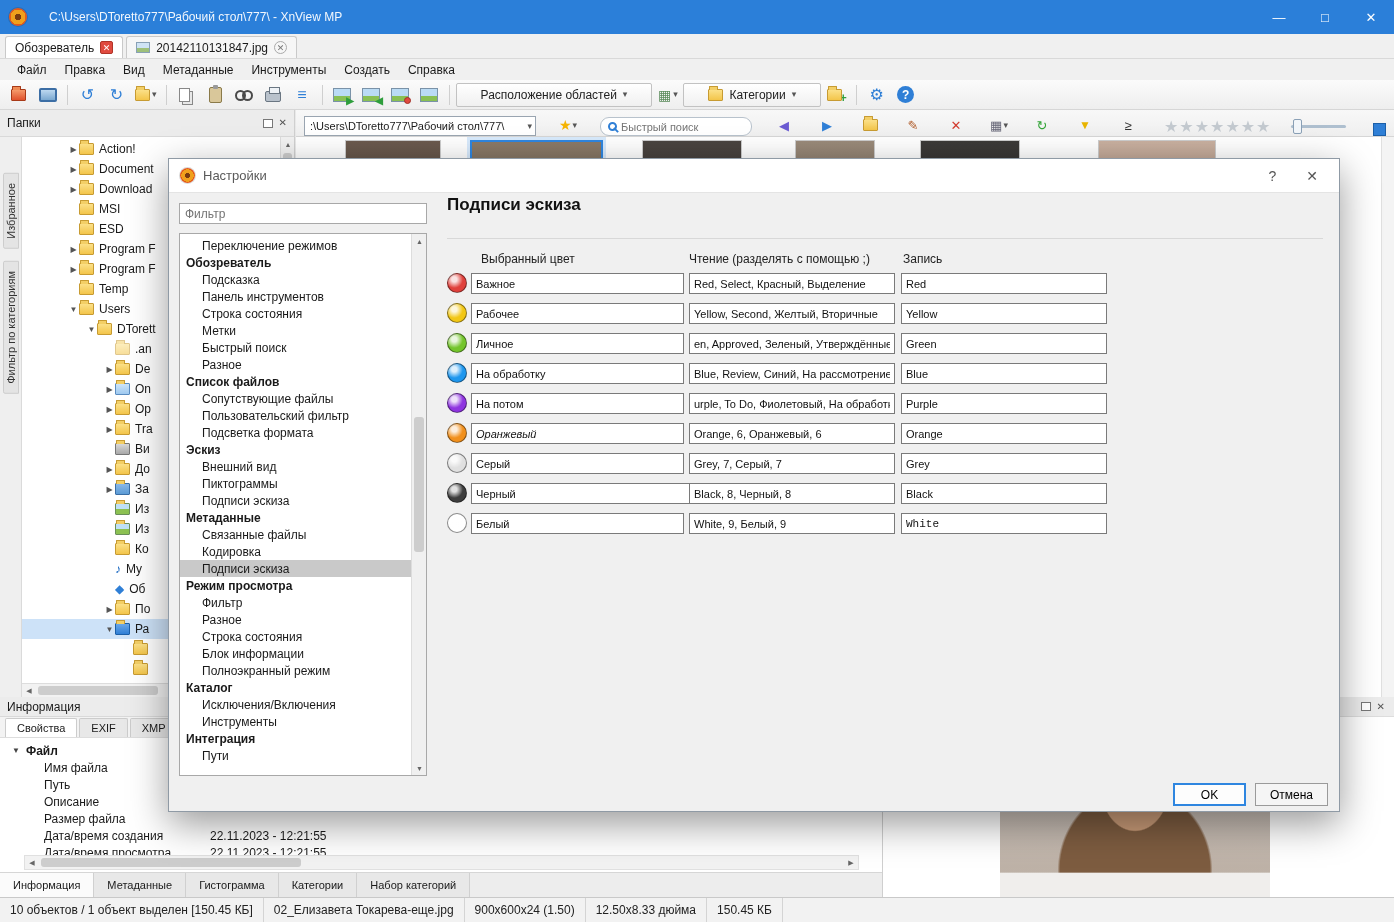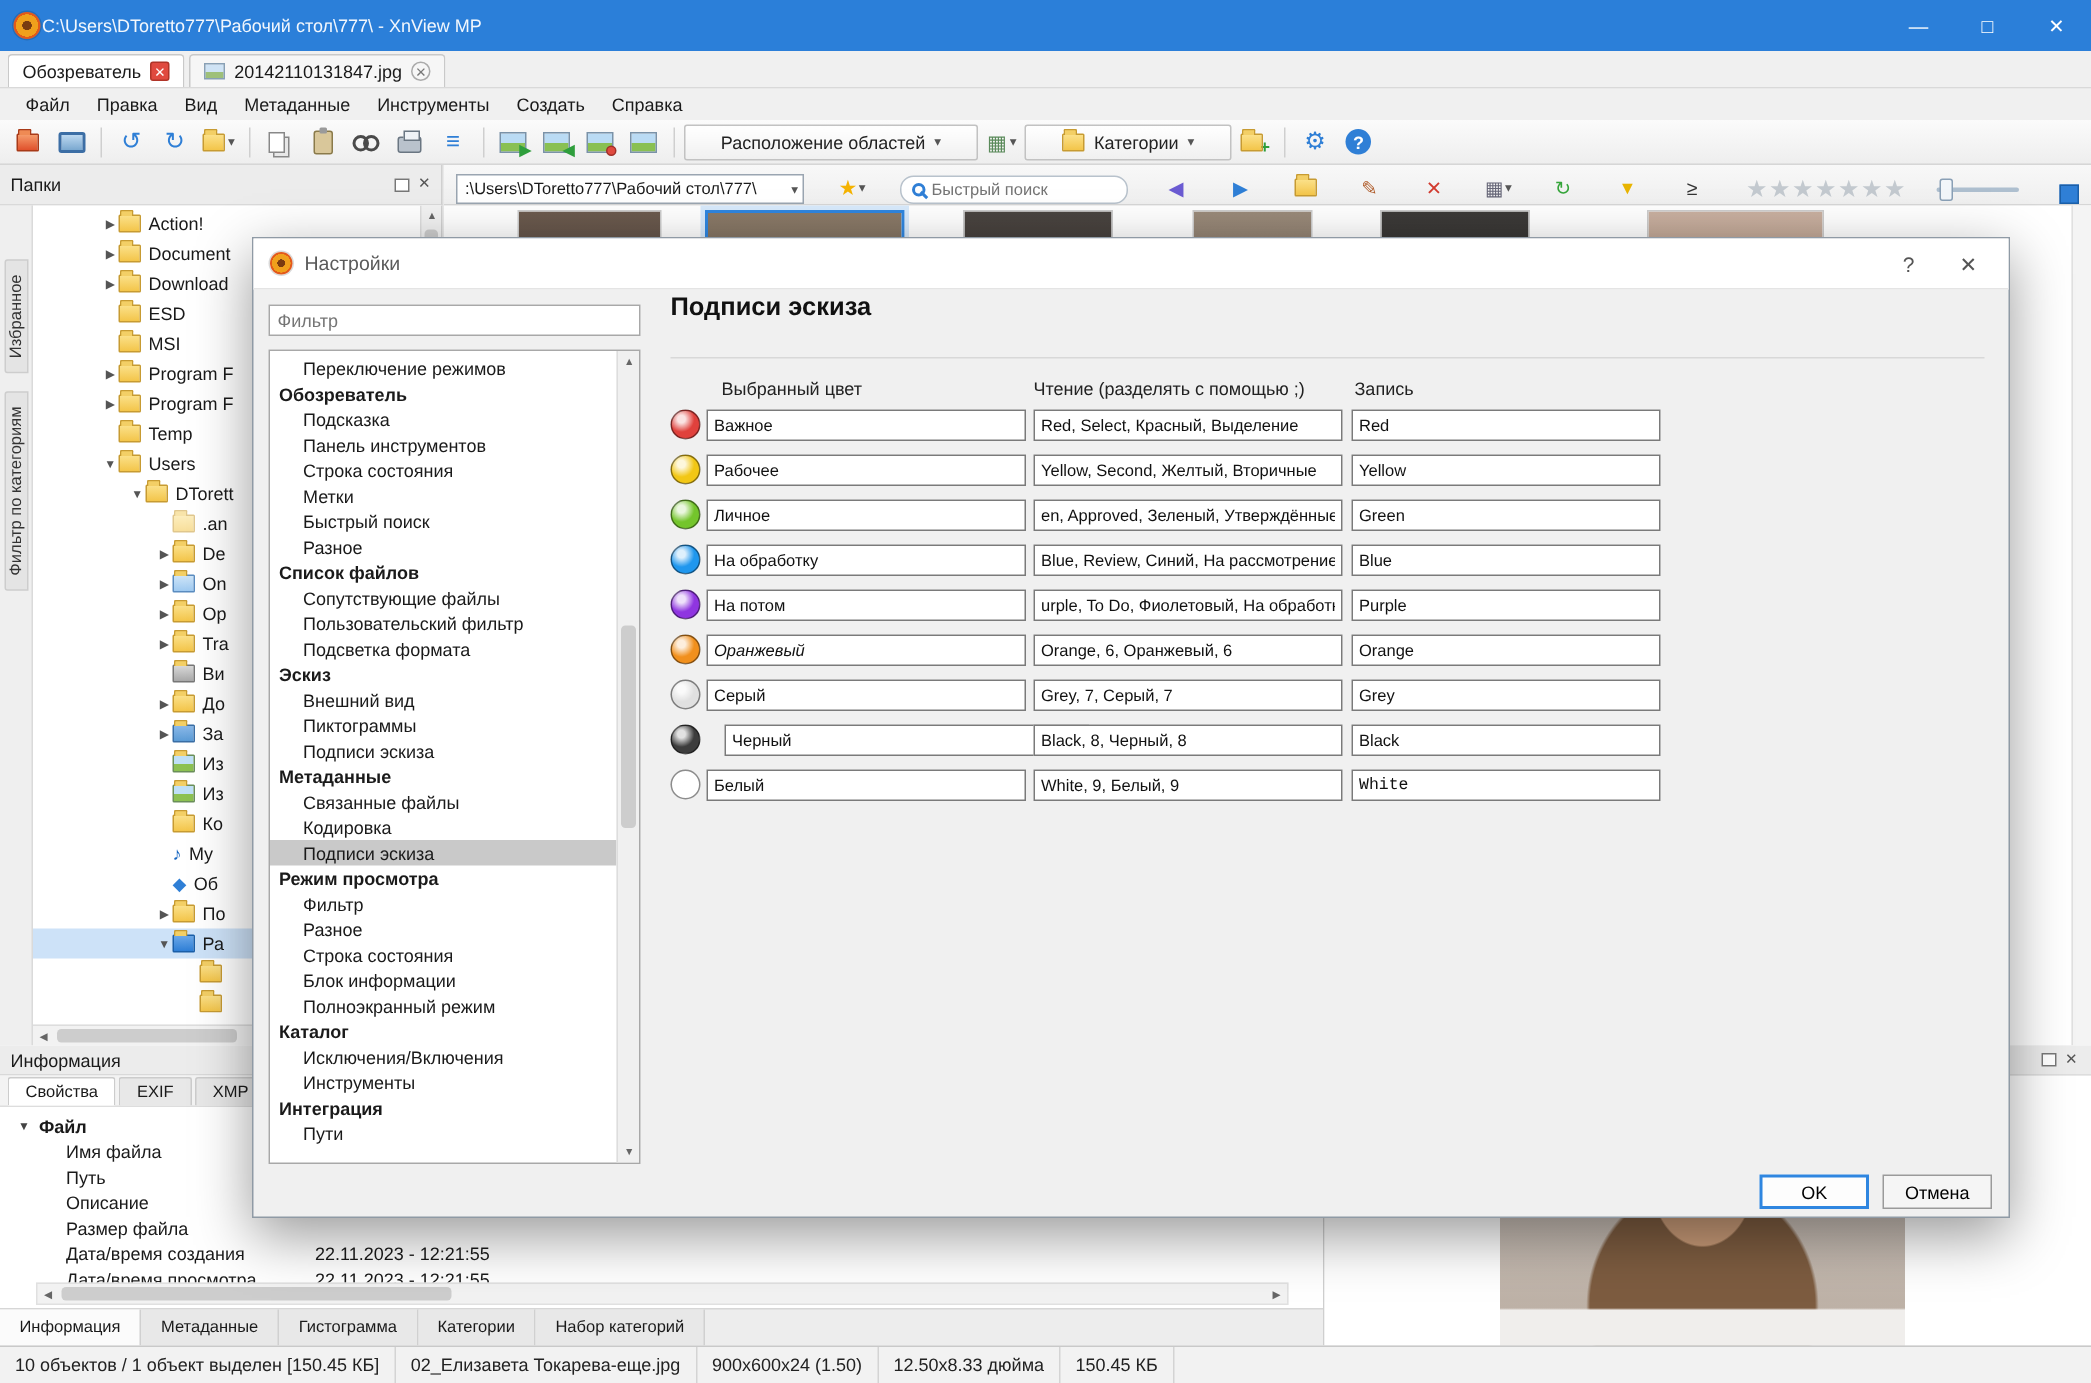--- a/index.html
+++ b/index.html
@@ -3,21 +3,21 @@
 <meta charset="utf-8">
 <style>
 *{margin:0;padding:0;box-sizing:border-box}
 body{font-family:"Liberation Sans",sans-serif;background:#555}
 .app{position:relative;width:1394px;height:922px;background:#e9e9e9;overflow:hidden;font-size:12px;color:#1a1a1a}
 
 
 .titlebar{position:absolute;left:0;top:0;width:100%;height:34px;background:#2b7fd9;display:flex;align-items:center;color:#f2f7fd}
 .app-logo{width:18px;height:18px;margin-left:9px;border-radius:50%;background:radial-gradient(circle at 50% 50%,#7a3b10 0 24%,#f0a01c 25% 58%,#e2591b 59%);box-shadow:0 0 0 1px rgba(0,0,0,.15);flex:none}
 .app-logo.small{width:15px;height:15px;margin-left:0}
-.title-text{margin-left:1px;font-size:12px;flex:1;white-space:nowrap;overflow:hidden}
+.title-text{margin-left:22px;font-size:12px;flex:1;white-space:nowrap;overflow:hidden}
 .win-controls{display:flex;height:100%}
 .winbtn{width:46px;height:100%;display:flex;align-items:center;justify-content:center;font-size:13px;color:#fff}
 
 
 .doctabs{position:absolute;top:34px;left:0;width:100%;height:25px;background:#f0f0f0;border-bottom:1px solid #d9d9d9;display:flex;align-items:flex-end;padding-left:5px}
 .doctab{height:22px;display:flex;align-items:center;gap:6px;padding:0 9px;border:1px solid #c9c9c9;border-bottom:none;background:#f6f6f6;margin-right:3px;border-radius:3px 3px 0 0;font-size:12px;white-space:nowrap}
 .doctab.active{background:#fff}
 .tabx{width:13px;height:13px;display:flex;align-items:center;justify-content:center;font-size:9px;color:#777;border-radius:2px;border:1px solid transparent}
 .tabx.red{background:#e04a3f;color:#fff;border-color:#b03428}
 .tabx.ring{border-color:#aaa;border-radius:50%}
@@ -342,26 +342,26 @@
           <span class="lbl">Document</span>
         </div>
         <div class="trow" style="padding-left: 46px;">
           <span class="arr">▶</span>
           <span class="fi "></span>
           <span class="lbl">Download</span>
         </div>
         <div class="trow" style="padding-left: 46px;">
           <span class="arr"></span>
           <span class="fi "></span>
+          <span class="lbl">MSI</span>
+        </div>
+        <div class="trow" style="padding-left: 46px;">
+          <span class="arr"></span>
+          <span class="fi "></span>
           <span class="lbl">ESD</span>
-        </div>
-        <div class="trow" style="padding-left: 46px;">
-          <span class="arr"></span>
-          <span class="fi "></span>
-          <span class="lbl">MSI</span>
         </div>
         <div class="trow" style="padding-left: 46px;">
           <span class="arr">▶</span>
           <span class="fi "></span>
           <span class="lbl">Program F</span>
         </div>
         <div class="trow" style="padding-left: 46px;">
           <span class="arr">▶</span>
           <span class="fi "></span>
           <span class="lbl">Program F</span>
@@ -642,21 +642,21 @@
         <input class="dinput" value="Purple" style="top: 234px; left: 732px; width: 206px;">
         <div class="swatch" style="top: 264px; left: 278px; background: radial-gradient(circle at 35% 30%, rgba(255, 255, 255, 0.85) 0px, rgba(255, 255, 255, 0.85) 15%, rgba(255, 255, 255, 0) 50%), rgb(241, 144, 29); border: 1px solid rgba(0, 0, 0, 0.45);"></div>
         <input class="dinput" value="Оранжевый" style="top: 264px; left: 302px; width: 213px; font-style: italic;">
         <input class="dinput" value="Orange, 6, Оранжевый, 6" style="top: 264px; left: 520px; width: 206px;">
         <input class="dinput" value="Orange" style="top: 264px; left: 732px; width: 206px;">
         <div class="swatch" style="top: 294px; left: 278px; background: radial-gradient(circle at 35% 30%, rgba(255, 255, 255, 0.85) 0px, rgba(255, 255, 255, 0.85) 15%, rgba(255, 255, 255, 0) 50%), rgb(224, 224, 224); border: 1px solid rgba(0, 0, 0, 0.45);"></div>
         <input class="dinput" value="Серый" style="top: 294px; left: 302px; width: 213px;">
         <input class="dinput" value="Grey, 7, Серый, 7" style="top: 294px; left: 520px; width: 206px;">
         <input class="dinput" value="Grey" style="top: 294px; left: 732px; width: 206px;">
         <div class="swatch" style="top: 324px; left: 278px; background: radial-gradient(circle at 35% 30%, rgba(255, 255, 255, 0.85) 0px, rgba(255, 255, 255, 0.85) 15%, rgba(255, 255, 255, 0) 50%), rgb(61, 61, 61); border: 1px solid rgba(0, 0, 0, 0.45);"></div>
-        <input class="dinput" value="Черный" style="top: 324px; left: 302px; width: 243px; margin-left: 12px;">
+        <input class="dinput" value="Черный" style="top: 324px; left: 302px; width: 243px;">
         <input class="dinput" value="Black, 8, Черный, 8" style="top: 324px; left: 520px; width: 206px;">
         <input class="dinput" value="Black" style="top: 324px; left: 732px; width: 206px;">
         <div class="swatch" style="top: 354px; left: 278px; background: radial-gradient(circle at 35% 30%, rgba(255, 255, 255, 0.85) 0px, rgba(255, 255, 255, 0.85) 15%, rgba(255, 255, 255, 0) 50%), rgb(255, 255, 255); border: 1px solid rgba(0, 0, 0, 0.45);"></div>
         <input class="dinput" value="Белый" style="top: 354px; left: 302px; width: 213px;">
         <input class="dinput" value="White, 9, Белый, 9" style="top: 354px; left: 520px; width: 206px;">
         <input class="dinput" value="White" style="top: 354px; left: 732px; width: 206px; font-family: Liberation Mono, monospace;">
       </div>
     <button class="dlg-ok">OK</button>
     <button class="dlg-cancel">Отмена</button>
   </div>

